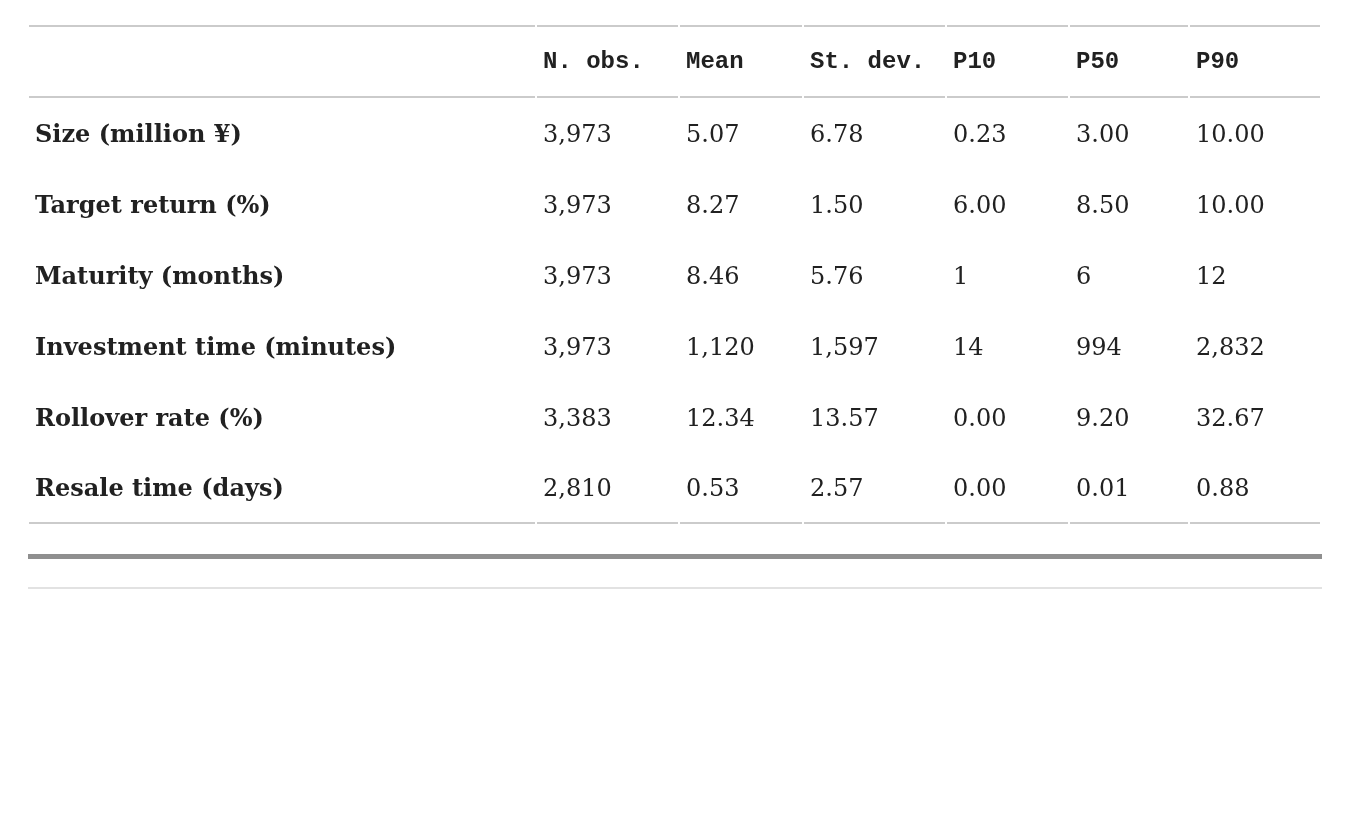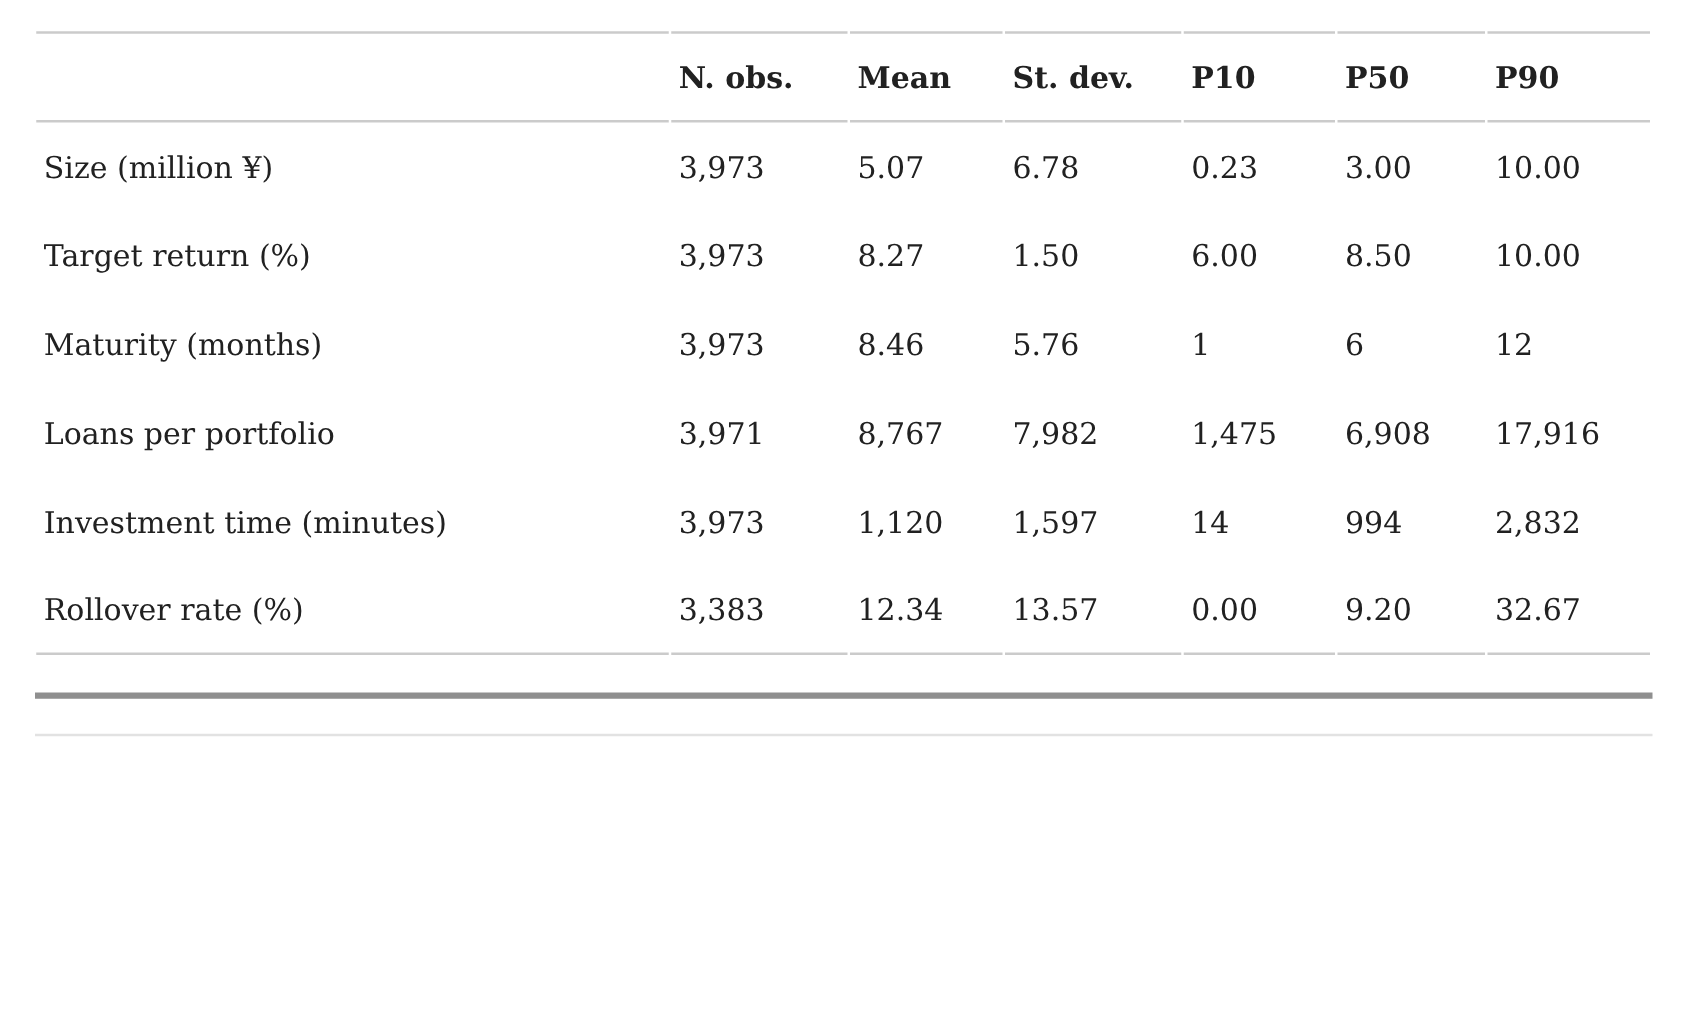--- a/index.html
+++ b/index.html
@@ -29,22 +29,23 @@
     vertical-align:middle;
     overflow:hidden;
     white-space:nowrap;
   }
   thead tr{height:73px;}
   tbody tr{height:71px;}
   thead th{
     font-weight:bold;
     border-top:2px solid var(--line-light);
     border-bottom:2px solid var(--line-light);
+    font-family:Liberation Mono, monospace;
   }
-  tbody th{font-weight:normal;}
+  tbody th{font-weight:bold;}
   tbody td{font-weight:normal;}
   tbody tr:last-child th, tbody tr:last-child td{
     border-bottom:2px solid var(--line-light);
   }
   .rule-thick{
     height:5px;background:var(--rule-thick);
     margin:30px 29px 0 28px;
   }
   .rule-faint{
     height:2px;background:var(--rule-faint);
@@ -99,45 +100,45 @@
       <tr>
         <th>Maturity (months)</th>
         <td>3,973</td>
         <td>8.46</td>
         <td>5.76</td>
         <td>1</td>
         <td>6</td>
         <td>12</td>
       </tr>
       <tr>
-        <th>Loans per portfolio</th>
-        <td>3,971</td>
-        <td>8,767</td>
-        <td>7,982</td>
-        <td>1,475</td>
-        <td>6,908</td>
-        <td>17,916</td>
-      </tr>
-      <tr>
         <th>Investment time (minutes)</th>
         <td>3,973</td>
         <td>1,120</td>
         <td>1,597</td>
         <td>14</td>
         <td>994</td>
         <td>2,832</td>
       </tr>
       <tr>
         <th>Rollover rate (%)</th>
         <td>3,383</td>
         <td>12.34</td>
         <td>13.57</td>
         <td>0.00</td>
         <td>9.20</td>
         <td>32.67</td>
       </tr>
+      <tr>
+        <th>Resale time (days)</th>
+        <td>2,810</td>
+        <td>0.53</td>
+        <td>2.57</td>
+        <td>0.00</td>
+        <td>0.01</td>
+        <td>0.88</td>
+      </tr>
     </tbody>
   </table>
 
   <div class="rule-thick"></div>
   <div class="rule-faint"></div>
 
 </div>
 
 </body></html>

